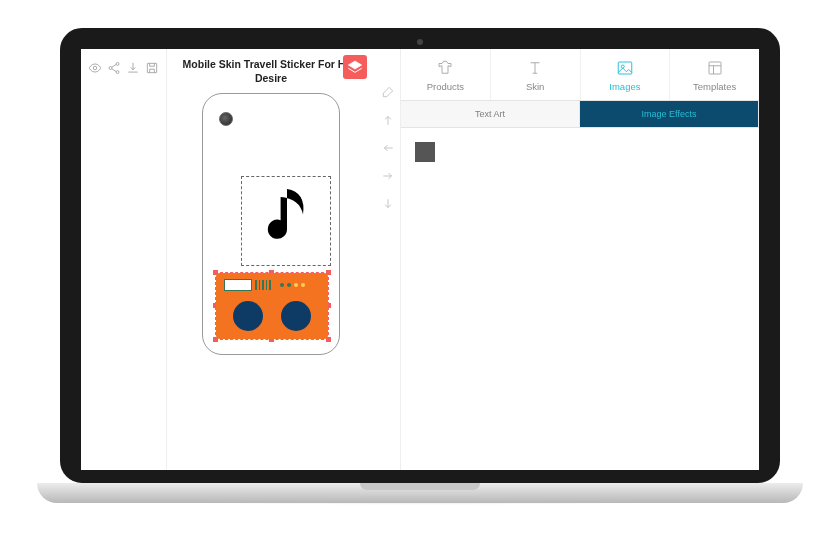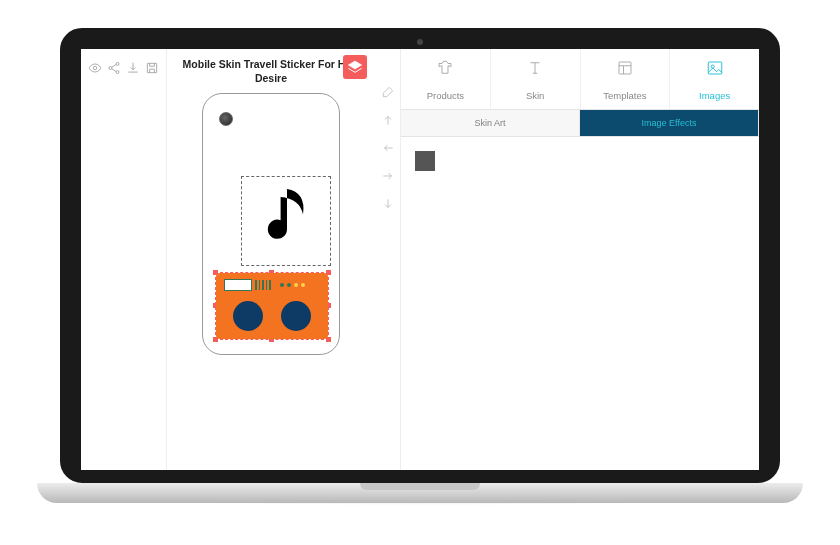--- a/index.html
+++ b/index.html
@@ -33,21 +33,21 @@
 .radio .gr{width:22px;display:flex;gap:2px}
 .radio .gr span{width:1.5px;height:10px;background:#375}
 .radio .knob{width:4px;height:4px;border-radius:50%;background:#375}
 .radio .knob2{width:4px;height:4px;border-radius:50%;background:#ffd04a}
 .radio .sp{width:30px;height:30px;border-radius:50%;background:#0d3b66}
 .side-tools{width:26px;padding-top:34px;display:flex;flex-direction:column;align-items:center;gap:10px;border-right:1px solid #eee}
 .side-tools .t{width:18px;height:18px;display:flex;align-items:center;justify-content:center;color:#b9b9b9;cursor:pointer}
 .side-tools .t svg{width:14px;height:14px;stroke:#b9b9b9;fill:none;stroke-width:1.4}
 .right{flex:1;display:flex;flex-direction:column}
 .main-tabs{display:flex;border-bottom:1px solid #e4e4e4}
-.mt{flex:1;display:flex;flex-direction:column;align-items:center;justify-content:center;padding:10px 0 8px;cursor:pointer;gap:13px;color:#888;border-right:1px solid #f0f0f0}
+.mt{flex:1;display:flex;flex-direction:column;align-items:center;justify-content:center;padding:10px 0 8px;cursor:pointer;gap:4px;color:#888;border-right:1px solid #f0f0f0}
 .mt:last-child{border-right:none}
 .mt svg{width:18px;height:18px;stroke:#aaa;fill:none;stroke-width:1.3}
 .mt span{font-size:9.5px}
 .mt.active{color:#26bfd4}
 .mt.active svg{stroke:#26bfd4}
 .sub-tabs{display:flex;border-bottom:1px solid #e4e4e4}
 .st{flex:1;text-align:center;font-size:9px;color:#808080;padding:8px 2px;background:#f7f7f7;border-right:1px solid #e9e9e9;cursor:pointer}
 .st.active{background:#0c4a6e;color:#26bfd4}
 .panel{padding:14px}
 .swatch{width:20px;height:20px;background:#555}
@@ -169,38 +169,38 @@
                 <path d="M4 6h4l2-3h4l2 3h4v4l-4-1v10H8V9L4 10z"></path>
               </svg>
               <span>Products</span>
             </div>
           <div class="mt">
               <svg viewBox="0 0 24 24">
                 <path d="M6 5h12M12 5v14M9 19h6"></path>
               </svg>
               <span>Skin</span>
             </div>
-          <div class="mt">
-              <svg viewBox="0 0 24 24">
-                <rect x="4" y="4" width="16" height="16" rx="1"></rect>
-                <path d="M4 9h16M10 9v11"></path>
-              </svg>
-              <span>Templates</span>
-            </div>
           <div class="mt active">
               <svg viewBox="0 0 24 24">
                 <rect x="3" y="4" width="18" height="16" rx="1"></rect>
                 <circle cx="9" cy="10" r="2"></circle>
                 <path d="m3 18 6-6 5 5 3-3 4 4"></path>
               </svg>
               <span>Images</span>
             </div>
+          <div class="mt">
+              <svg viewBox="0 0 24 24">
+                <rect x="4" y="4" width="16" height="16" rx="1"></rect>
+                <path d="M4 9h16M10 9v11"></path>
+              </svg>
+              <span>Templates</span>
+            </div>
         </div>
         <div class="sub-tabs">
-          <div class="st">Skin Art</div>
+          <div class="st">Text Art</div>
           <div class="st active">Image Effects</div>
         </div>
         <div class="panel">
           <div class="swatch"></div>
         </div>
       </div>
 
     </div>
   </div>
   <div class="base">

